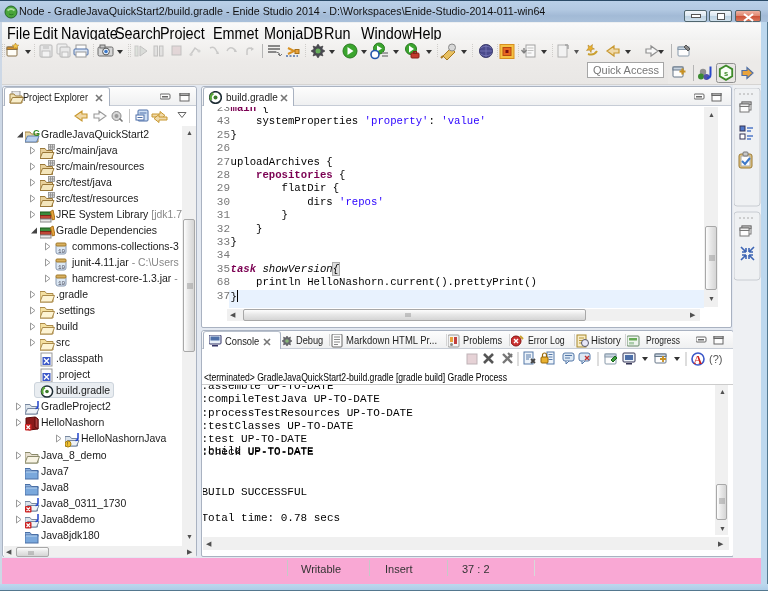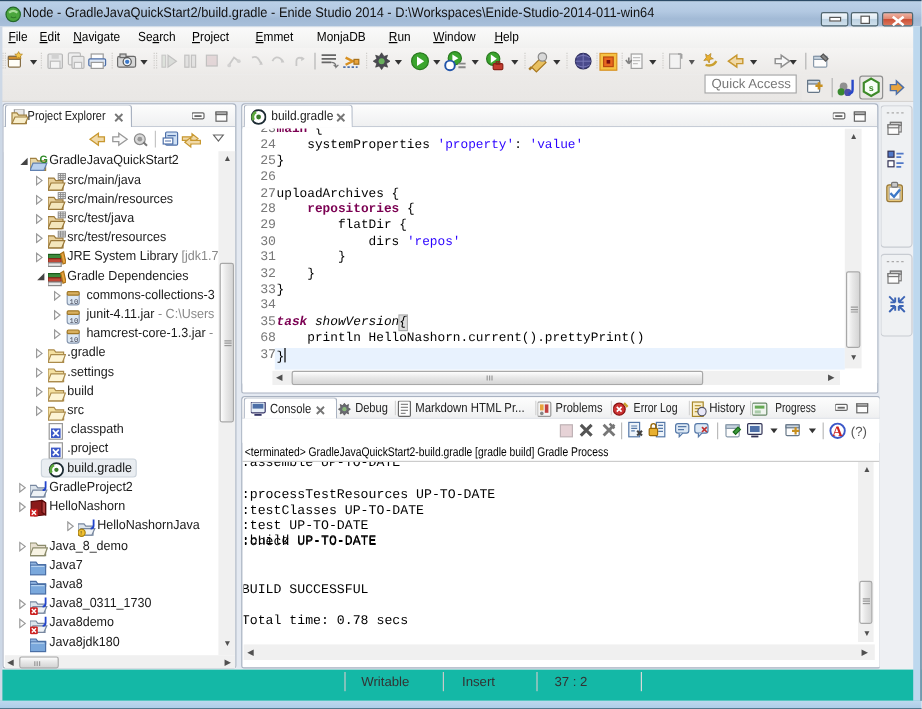--- a/index.html
+++ b/index.html
@@ -10,21 +10,21 @@
 #titlebar{position:absolute;left:0;top:0;width:768px;height:22px;
  background:linear-gradient(#bad0e8 0%,#b3c9e2 40%,#a2bad6 70%,#a9c0da 100%);
  border-top:1px solid #2b4a66;}
 #titletxt{position:absolute;left:19px;top:4px;font-size:11.5px;color:#111;white-space:nowrap;transform:scaleX(0.93);transform-origin:0 0;}
 .winbtn{position:absolute;top:8.5px;height:12px;border-radius:2px;border:1px solid #50666f;}
 #btnmin{left:684px;width:23px;background:linear-gradient(#f4f8fb,#dce8f2 45%,#bdd2e2 50%,#cfe0ec);}
 #btnmax{left:709px;width:23px;background:linear-gradient(#f4f8fb,#dce8f2 45%,#bdd2e2 50%,#cfe0ec);}
 #btncls{left:735px;width:26px;background:linear-gradient(#f0b0a0,#e08a74 45%,#cc4f35 50%,#d9765c);}
 .winglyph{position:absolute;font-size:9px;color:#333;}
 
-#menubar{position:absolute;left:0;top:23px;width:768px;height:17px;background:linear-gradient(#fafafa,#f1f1f0);font-size:11px;color:#000;}
+#menubar{position:absolute;left:0;top:23px;width:768px;height:17px;background:linear-gradient(#fafafa,#f1f1f0);font-size:16px;color:#000;}
 #menubar span{position:absolute;top:2px;transform:scaleX(0.9);transform-origin:0 0;}
 
 #toolbar{position:absolute;left:0;top:40px;width:768px;height:22px;background:linear-gradient(#f5f4f3,#eceae8);}
 #row2{position:absolute;left:0;top:62px;width:768px;height:23px;background:linear-gradient(#eceae8,#e9e7e5);border-bottom:1px solid #d6d4d2;}
 #qa{position:absolute;left:587px;top:62px;width:77px;height:16px;background:#fff;border:1px solid #a6a6a6;font-size:11px;color:#777;padding-left:5px;line-height:14px;}
 
 #main{position:absolute;left:0;top:85px;width:768px;height:473px;background:#e4e9f1;}
 .panel{position:absolute;background:#fff;border:1px solid #a9b2c1;border-radius:3px 3px 2px 2px;}
 .phead{position:absolute;left:0;top:0;right:0;height:19px;background:linear-gradient(#fdfdfd,#eff0f1);border-bottom:1px solid #c6ccd6;border-radius:3px 3px 0 0;}
 .tab{position:absolute;top:0;height:19px;background:#fff;border:1px solid #a9b2c1;border-top:1px solid #b9c1cd;border-bottom:none;border-radius:3px 3px 0 0;font-size:11px;color:#222;}
@@ -39,21 +39,21 @@
 .sbarrow{position:absolute;font-size:7px;color:#505050;}
 
 #code{position:absolute;left:0;top:20px;width:529px;height:214px;background:#fff;overflow:hidden;border-radius:0 0 2px 2px;}
 .cl{position:absolute;left:0;width:500px;height:14px;font-family:"Liberation Mono",monospace;font-size:10.65px;white-space:pre;}
 .ln{position:absolute;width:27px;text-align:right;color:#787878;font-family:"Liberation Mono",monospace;font-size:11px;}
 .kw{color:#7b0052;font-weight:bold;}
 .str{color:#2a00ff;}
 
 .conline{position:absolute;left:-1.5px;font-family:"Liberation Mono",monospace;font-size:11px;color:#000;white-space:pre;}
 
-#status{position:absolute;left:0;top:558px;width:768px;height:26px;background:#14b8a6;font-size:11px;color:#333;}
+#status{position:absolute;left:0;top:558px;width:768px;height:26px;background:#f9a8d4;font-size:11px;color:#333;}
 #botborder{position:absolute;left:0;top:584px;width:768px;height:7px;background:linear-gradient(#bdd8ee,#aecde8);border-bottom:1.5px solid #53788f;}
 #rborder{position:absolute;left:761px;top:22px;width:7px;height:562px;background:#bdd8ee;border-right:1.5px solid #53788f;}
 #lborder{position:absolute;left:0px;top:22px;width:2px;height:562px;background:#cdd8e6;}
 </style></head>
 <body>
 <div id="win">
 
 <div id="titlebar">
   <svg class="abs" style="left:4px;top:4px" width="14" height="14">
     <circle cx="7" cy="7" r="6" fill="#4aa53c" stroke="#24682a" stroke-width="1"></circle>
@@ -650,21 +650,21 @@
   </div>
   <svg class="abs" style="left:492px;top:6px" width="40" height="9">
     <rect x="0" y="1" width="10" height="5" rx="1" fill="#fdfdfd" stroke="#666"></rect>
         <rect x="2" y="3" width="6" height="1.5" fill="#666"></rect>
     <rect x="18" y="0" width="9" height="8" fill="#fdfdfd" stroke="#666"></rect>
         <rect x="18" y="0" width="9" height="2.5" fill="#aaa" stroke="#666"></rect>
   </svg>
   <div id="code">
         <div class="ln" style="left:1px;top:-5px;">23</div>
         <div class="cl" style="left:28.5px;top:-5px;"><span class="kw">main</span> {</div>
-        <div class="ln" style="left:1px;top:8.4px;">24</div>
+        <div class="ln" style="left:1px;top:8.4px;">43</div>
         <div class="cl" style="left:28.5px;top:8.4px;">    systemProperties <span class="str">'property'</span>: <span class="str">'value'</span></div>
         <div class="ln" style="left:1px;top:21.8px;">25</div>
         <div class="cl" style="left:28.5px;top:21.8px;">}</div>
         <div class="ln" style="left:1px;top:35.2px;">26</div>
         <div class="cl" style="left:28.5px;top:35.2px;"></div>
         <div class="ln" style="left:1px;top:48.6px;">27</div>
         <div class="cl" style="left:28.5px;top:48.6px;">uploadArchives {</div>
         <div class="ln" style="left:1px;top:62px;">28</div>
         <div class="cl" style="left:28.5px;top:62px;">    <span class="kw">repositories</span> {</div>
         <div class="ln" style="left:1px;top:75.4px;">29</div>
@@ -803,20 +803,21 @@
           <path d="M484 3 V17" stroke="#bbb"></path>
           <circle cx="496" cy="10" r="6" fill="none" stroke="#3c58c8" stroke-width="1.6"></circle>
           <text x="491.5" y="14.5" font-size="12" font-weight="bold" fill="#cc2222" font-family="Liberation Serif">A</text>
           <text x="507" y="14" font-size="11" fill="#555" font-family="Liberation Sans">(?)</text>
         </svg></div>
 
   <div class="abs" style="left:2px;top:40px;font-size:10.5px;color:#000;white-space:nowrap;transform:scaleX(0.82);transform-origin:0 0;">&lt;terminated&gt; GradleJavaQuickStart2-build.gradle [gradle build] Gradle Process</div>
   <div class="abs" style="left:0;top:53px;width:531px;height:1px;background:#ccc;"></div>
   <div id="conbody" class="abs" style="left:1px;top:54px;width:512px;height:152px;background:#fff;overflow:hidden;">
         <div class="conline" style="top:-4.9px;">:assemble UP-TO-DATE</div>
+        <div class="conline" style="top:8.299999999999999px;">:compileTestJava UP-TO-DATE</div>
         <div class="conline" style="top:21.5px;">:processTestResources UP-TO-DATE</div>
         <div class="conline" style="top:34.699999999999996px;">:testClasses UP-TO-DATE</div>
         <div class="conline" style="top:47.9px;">:test UP-TO-DATE</div>
         <div class="conline" style="top:61.1px;">:check UP-TO-DATE</div>
         <div class="conline" style="top:60px;">:build UP-TO-DATE</div>
         <div class="conline" style="top:87.49999999999999px;"></div>
         <div class="conline" style="top:100.69999999999999px;">BUILD SUCCESSFUL</div>
         <div class="conline" style="top:113.89999999999999px;"></div>
         <div class="conline" style="top:127.1px;">Total time: 0.78 secs</div>
       </div>

